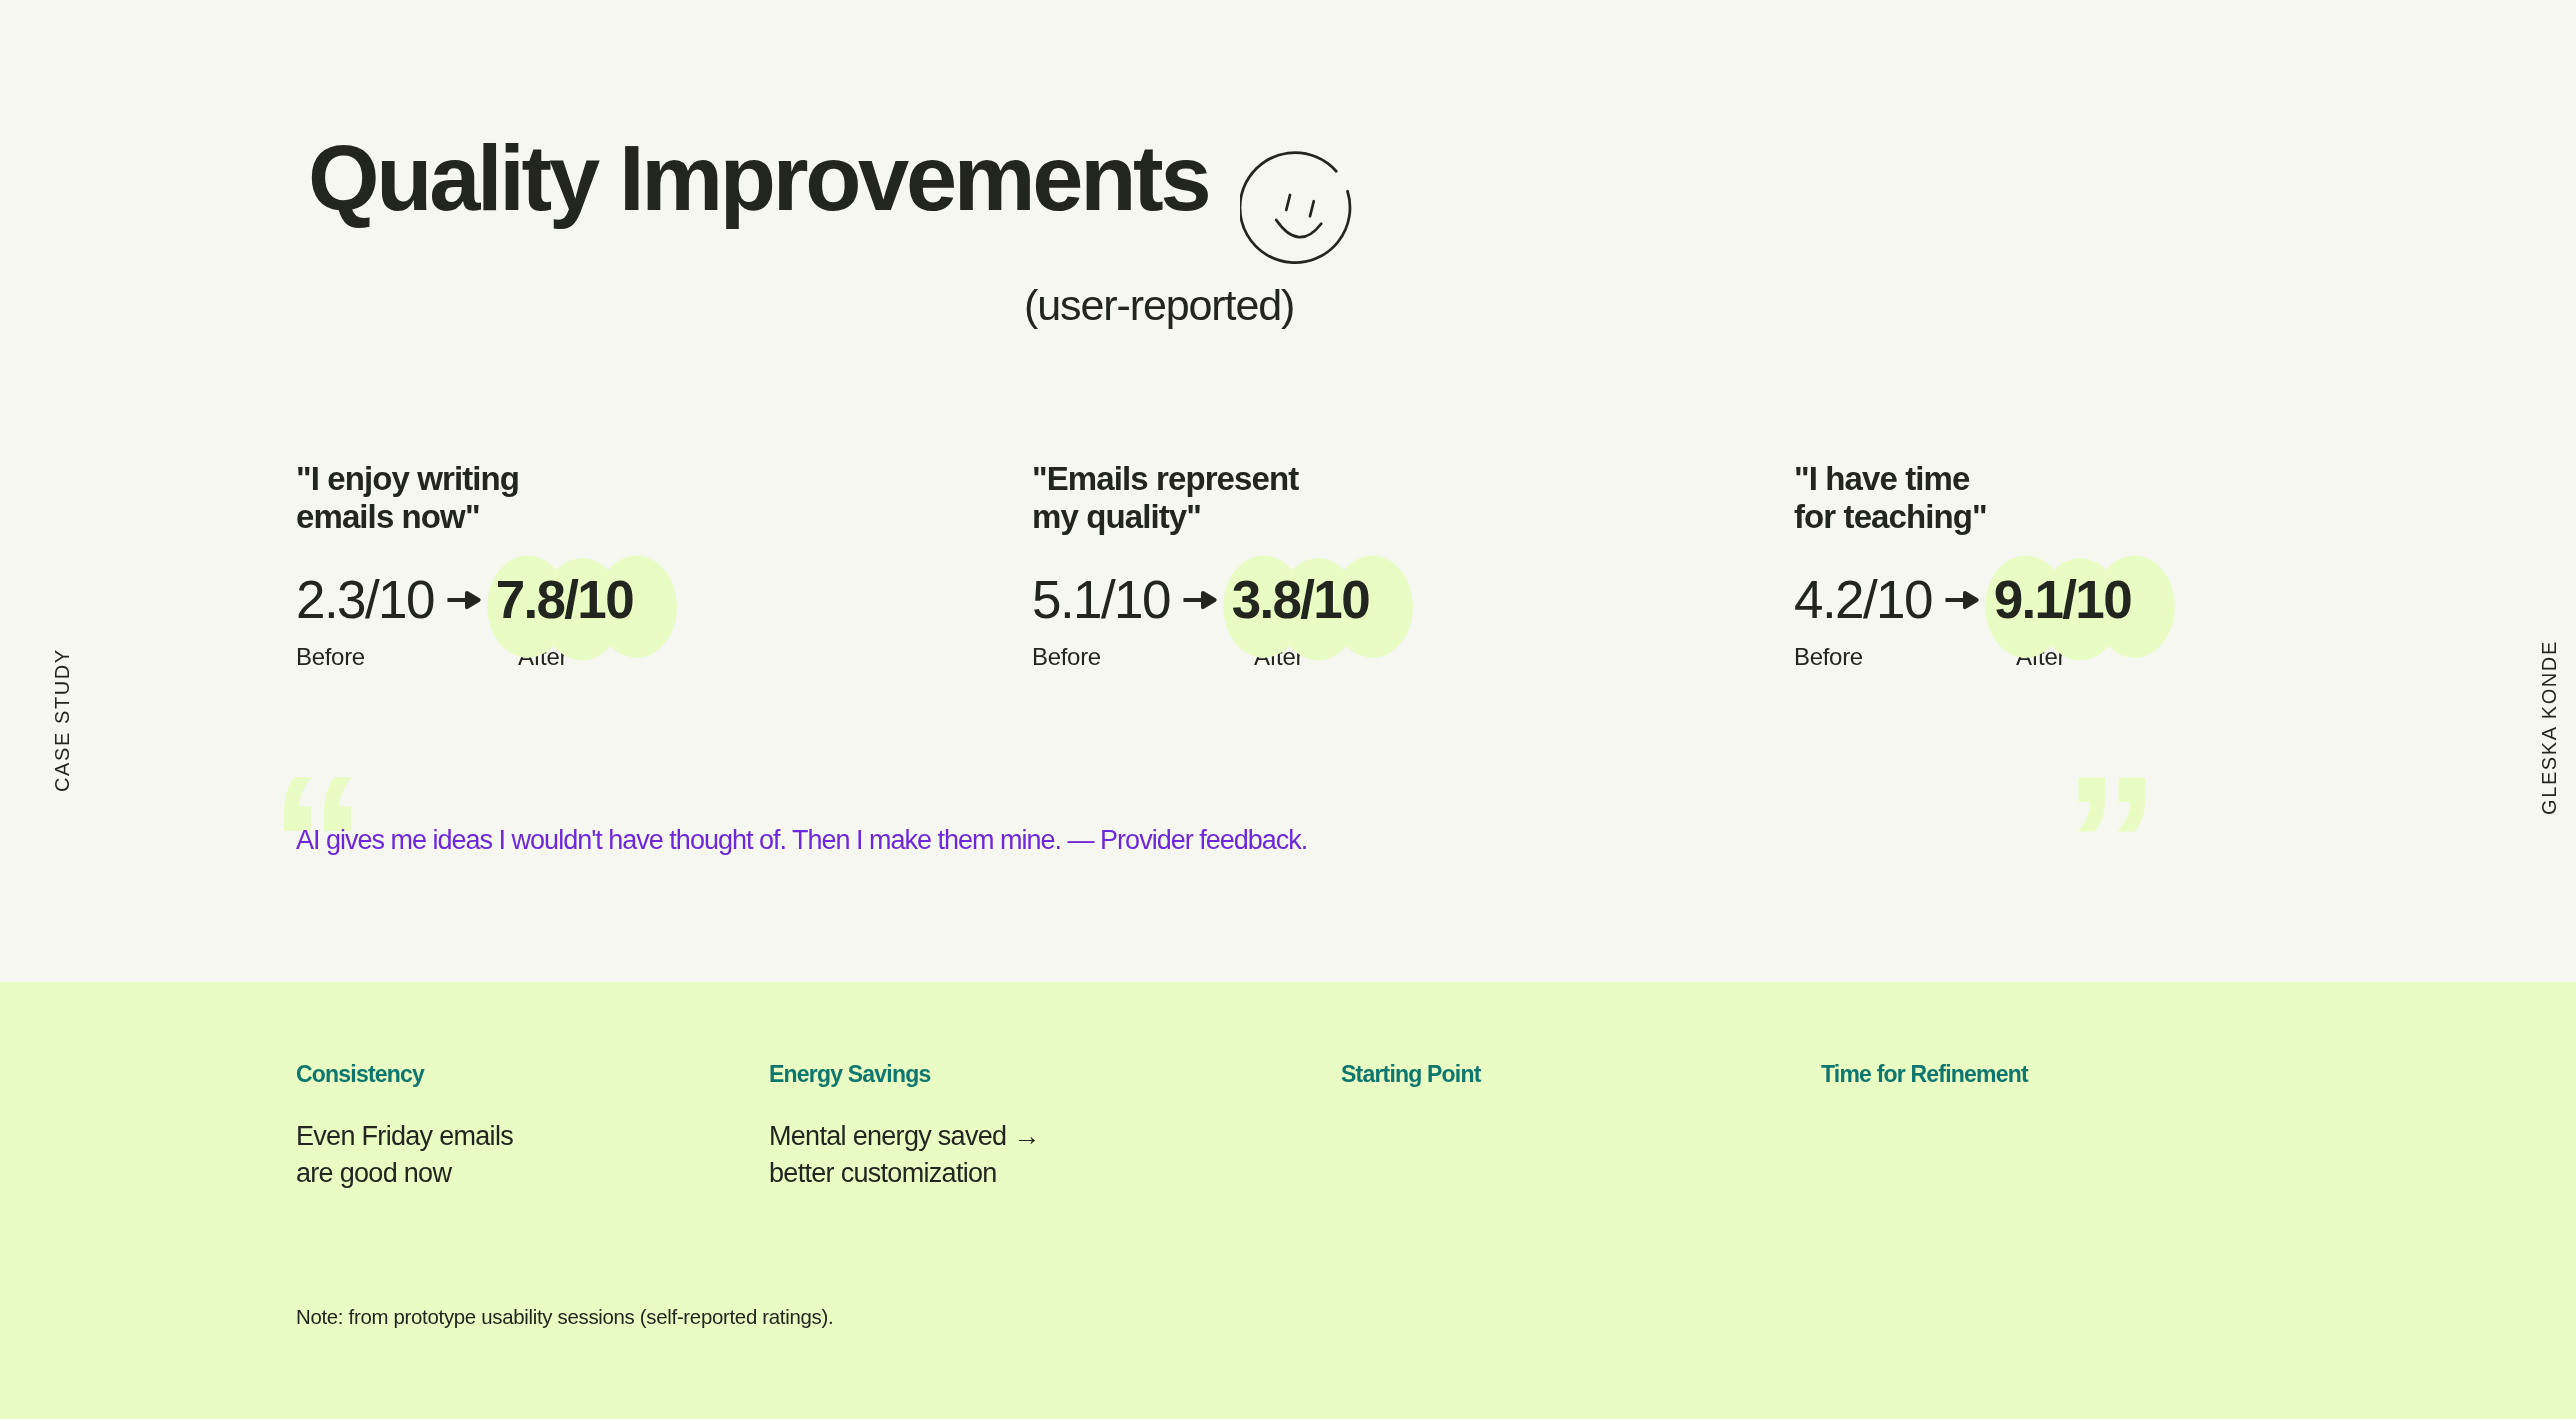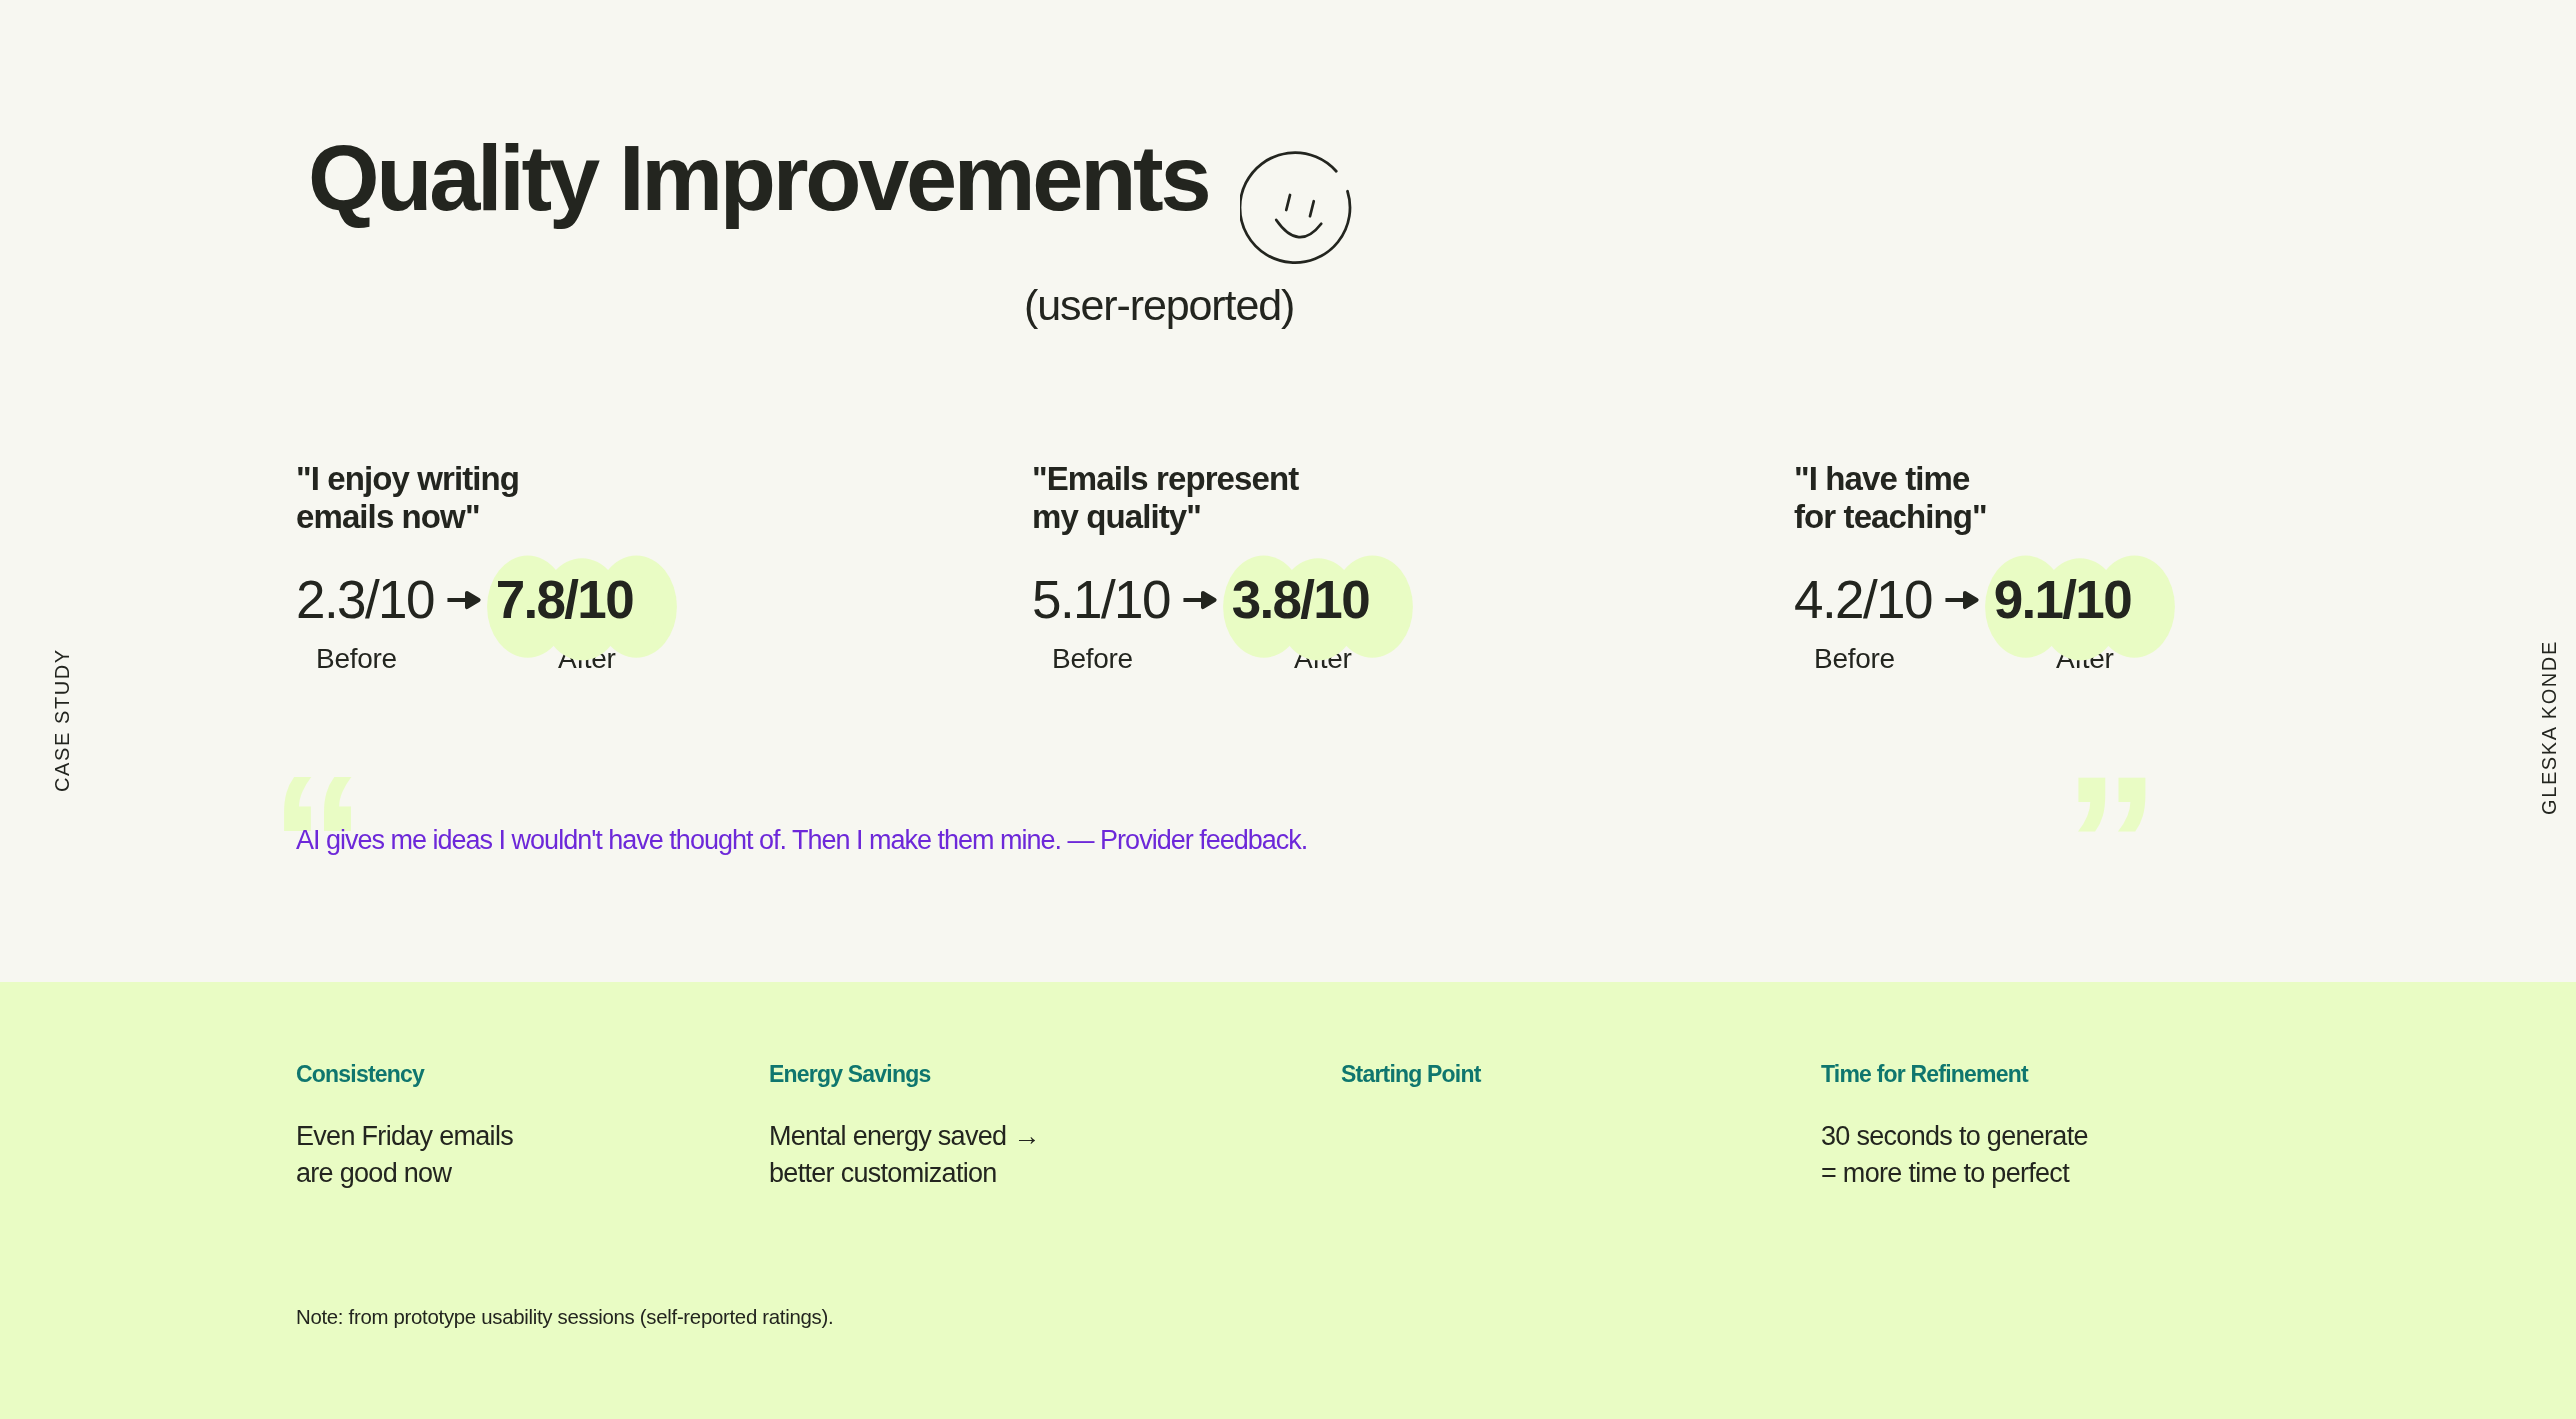--- a/index.html
+++ b/index.html
@@ -96,25 +96,24 @@
     letter-spacing:-1.7px;
     color:#23251f;
     line-height:1;
   }
   .stat-labels {
     margin-top:17px;
     display:flex;
     white-space:nowrap;
   }
   .lbl {
-    font-size:28px;
+    font-size:24px;
     font-weight:400;
     letter-spacing:-0.3px;
     color:#23251f;
-    margin-left:20px;
   }
 
   
   .quote-block { position:absolute; left:296px; top:825px; }
   .quote-mark {
     position:absolute;
     font-size:191px;
     line-height:1;
     font-weight:800;
     color:#e9fcc4;
@@ -306,19 +305,17 @@
   <div class="card card-1">
     <div class="card-title">Energy Savings</div>
     <div class="card-body">Mental energy saved →
 better customization</div>
   </div>
   <div class="card card-2">
     <div class="card-title">Starting Point</div>
   </div>
   <div class="card card-3">
     <div class="card-title">Time for Refinement</div>
-    <div class="card-body">30 seconds to generate
-= more time to perfect</div>
   </div>
 </div>
 
 <div class="note">Note: from prototype usability sessions (self-reported ratings).</div>
 
 
 </body></html>

